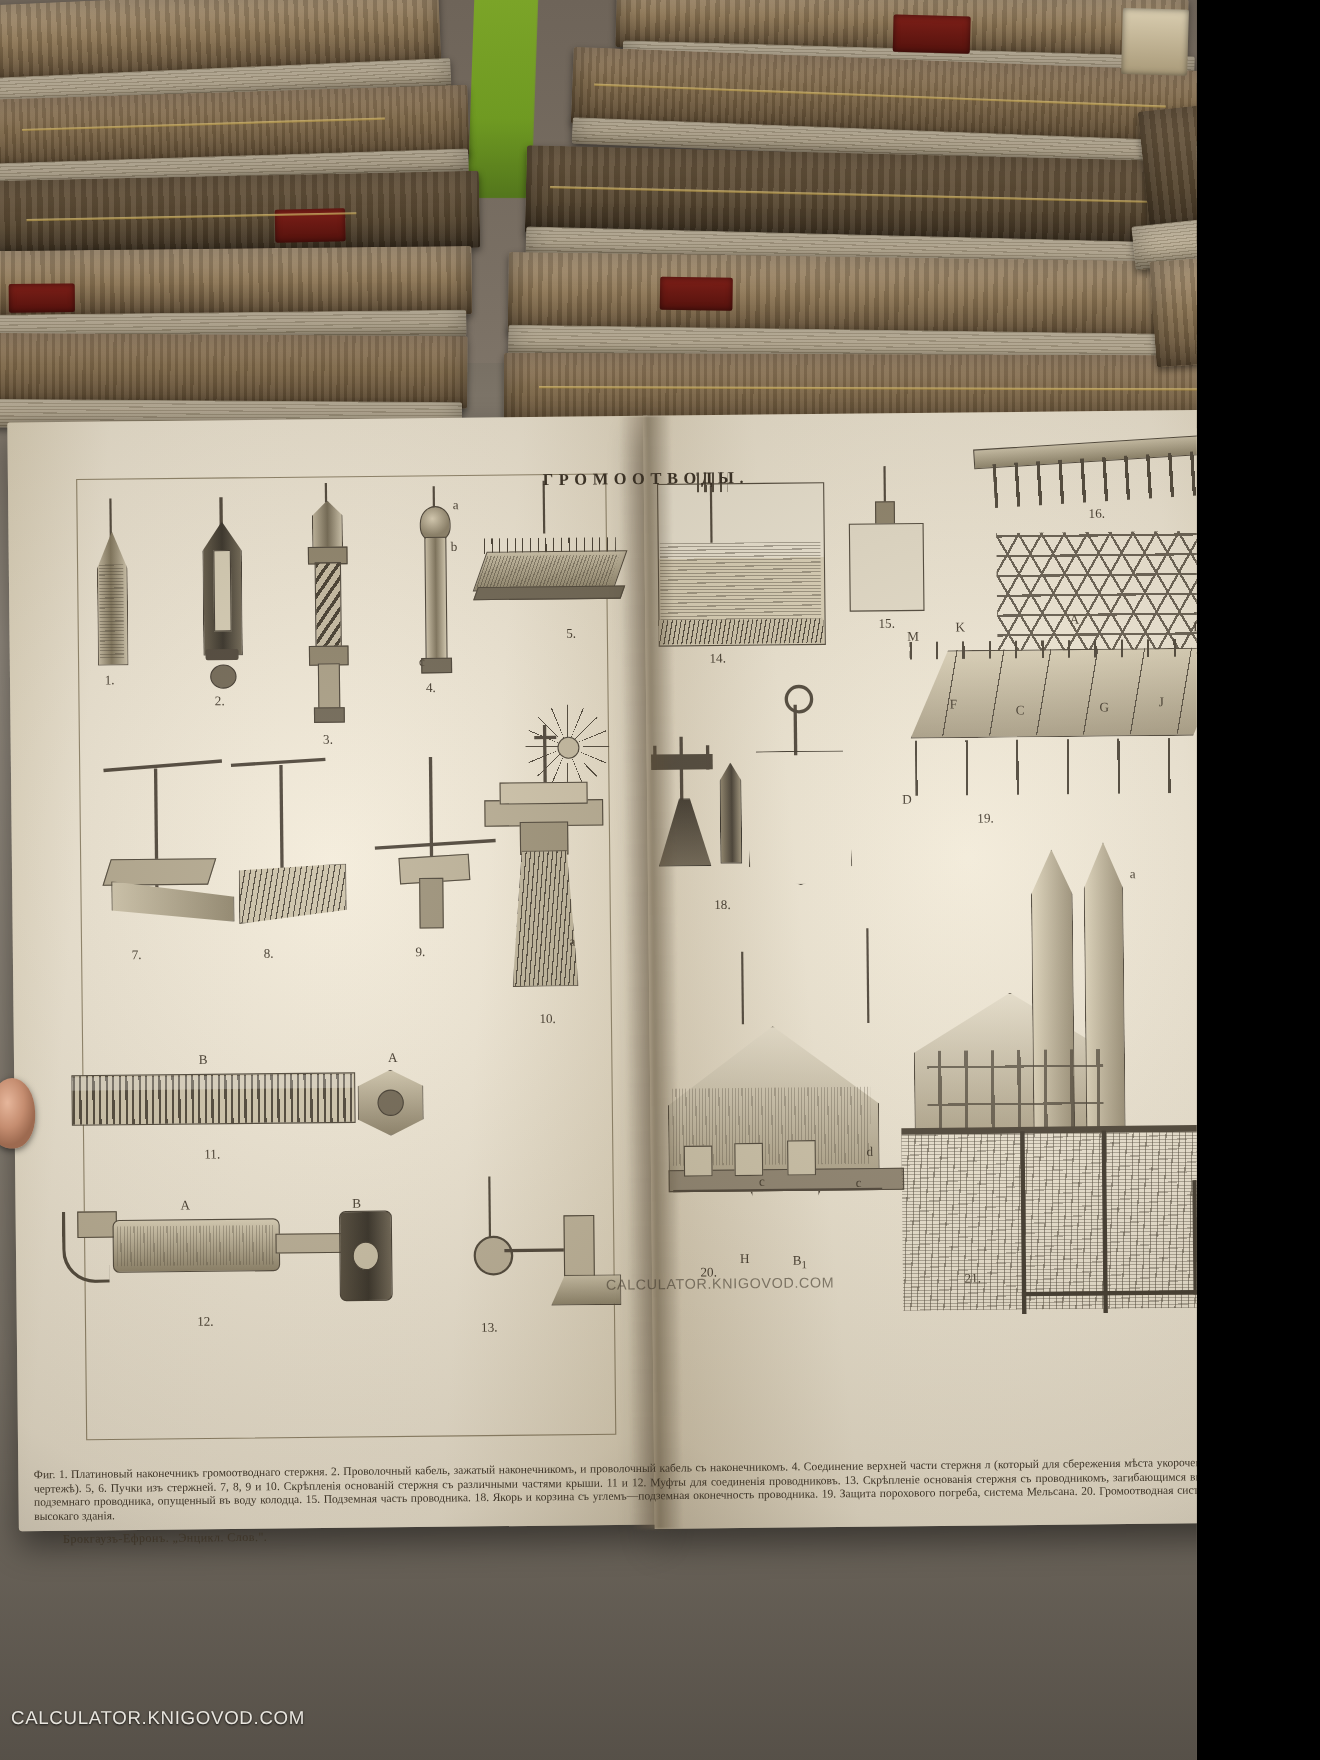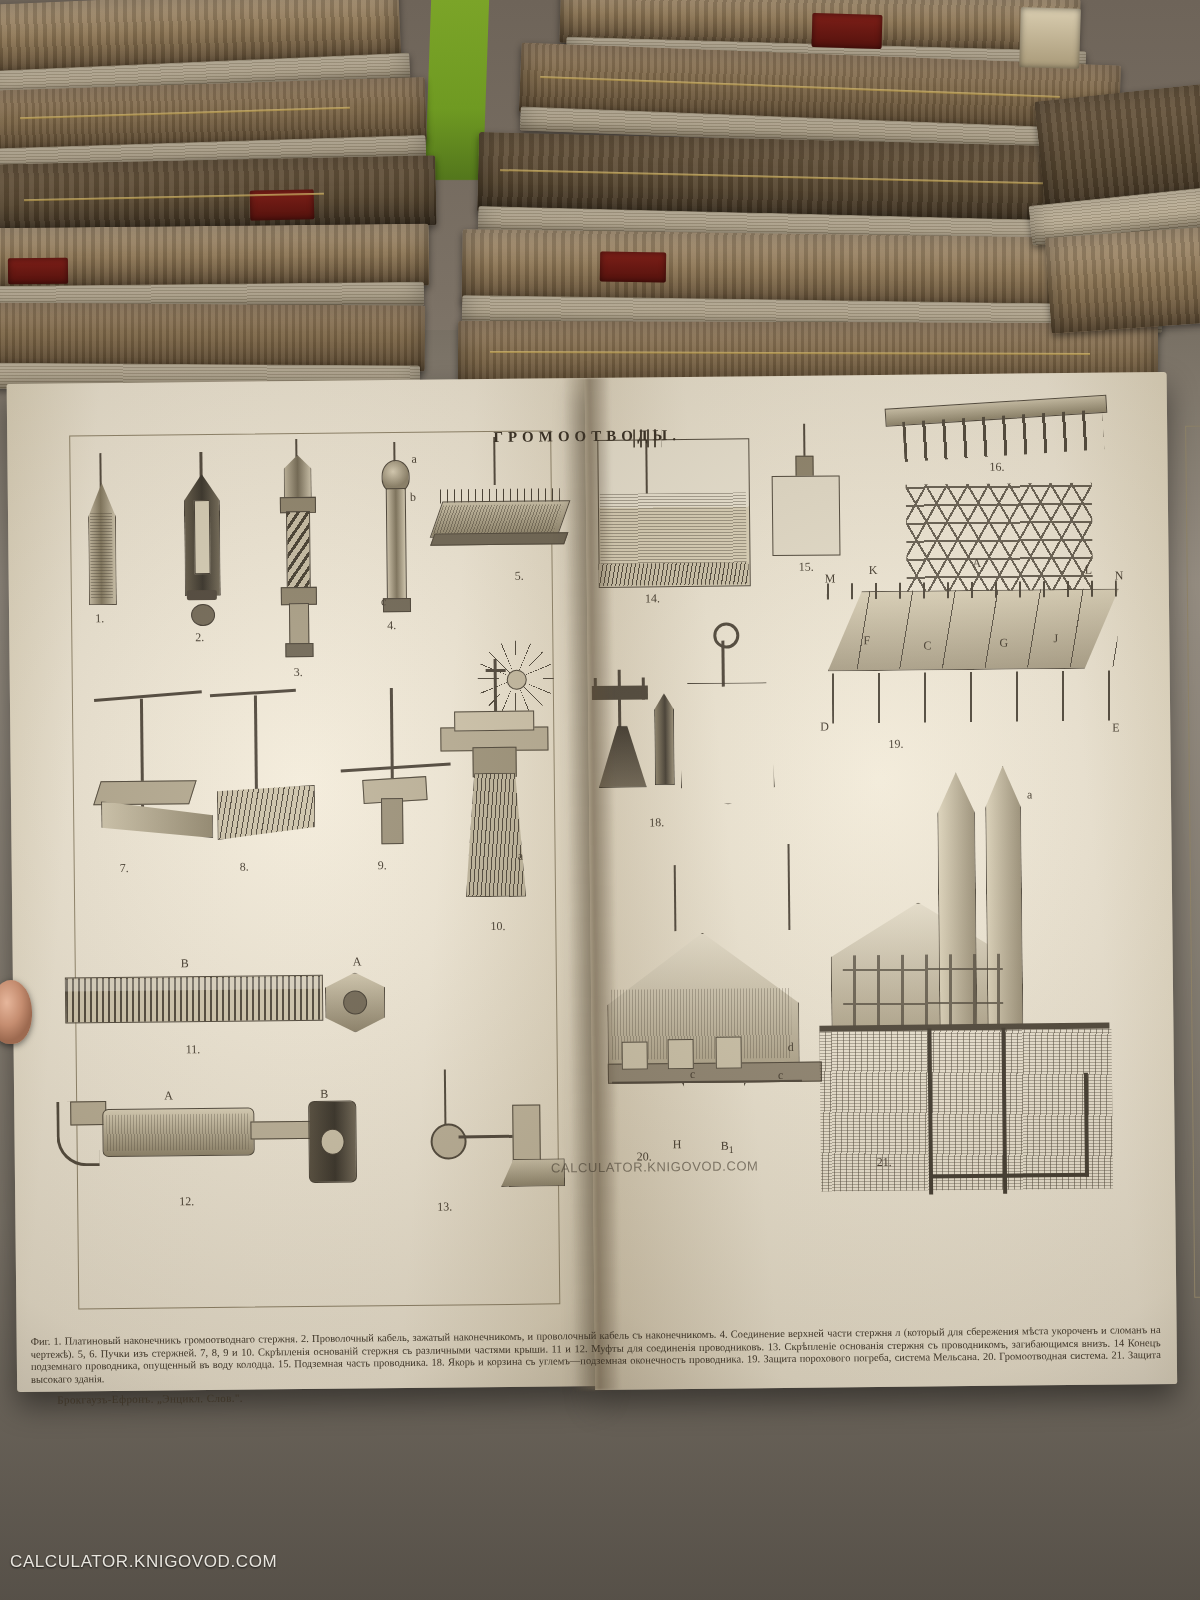--- a/index.html
+++ b/index.html
@@ -1,17 +1,17 @@
 <!DOCTYPE html>
 <html><head>
 <meta charset="utf-8">
 <style>
   html,body{margin:0;padding:0;background:#000;}
   body{width:1200px;height:1600px;overflow:hidden;font-family:"Liberation Sans",sans-serif;}
-  #scene{position:relative;width:1200px;height:1600px;overflow:hidden;
+  #scene{position:relative;width:1088px;height:1600px;overflow:hidden;
     background:#6d6358;}
 
   
   .floor{position:absolute;left:0;top:0;width:1200px;height:1600px;
     background:
       linear-gradient(180deg,#6e6459 0%,#7b7165 18%,#8a8075 34%,#938a7f 46%,#8d8478 60%,#7d7468 78%,#6b6257 100%);
   }
   .floorshade{position:absolute;left:0;top:330px;width:1200px;height:1270px;
     background:linear-gradient(180deg,rgba(120,112,100,.95),rgba(150,142,130,.9) 20%,rgba(120,113,102,.95) 70%,rgba(86,80,72,.98));
   }

